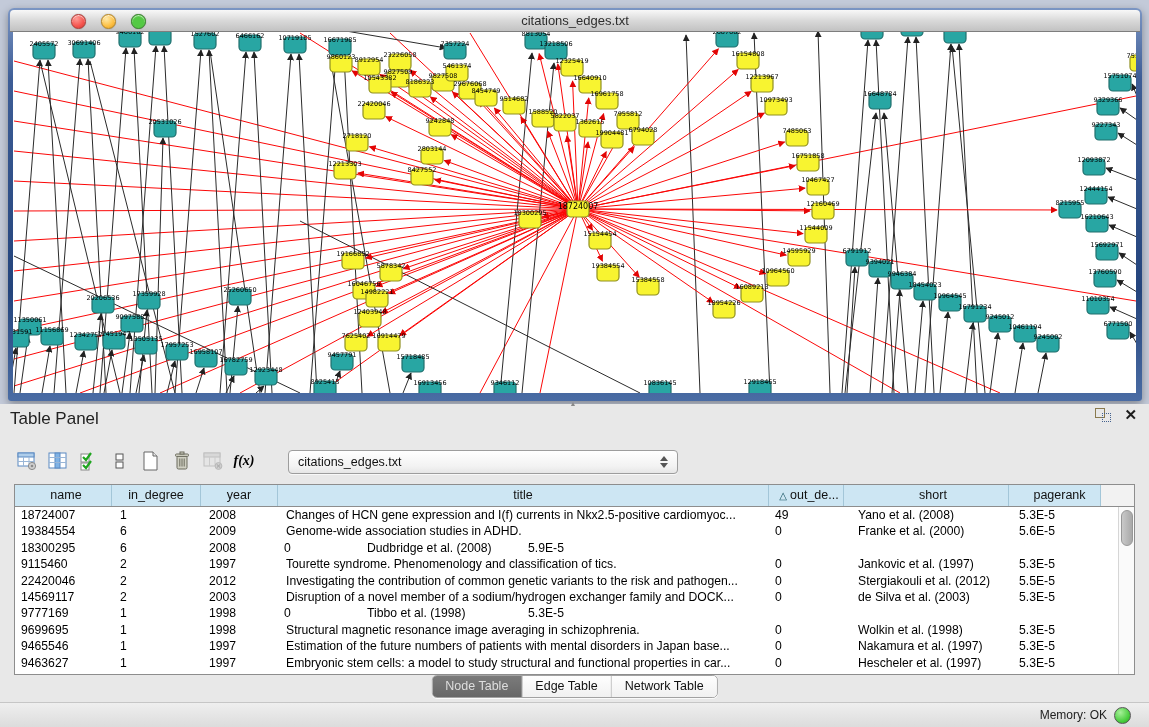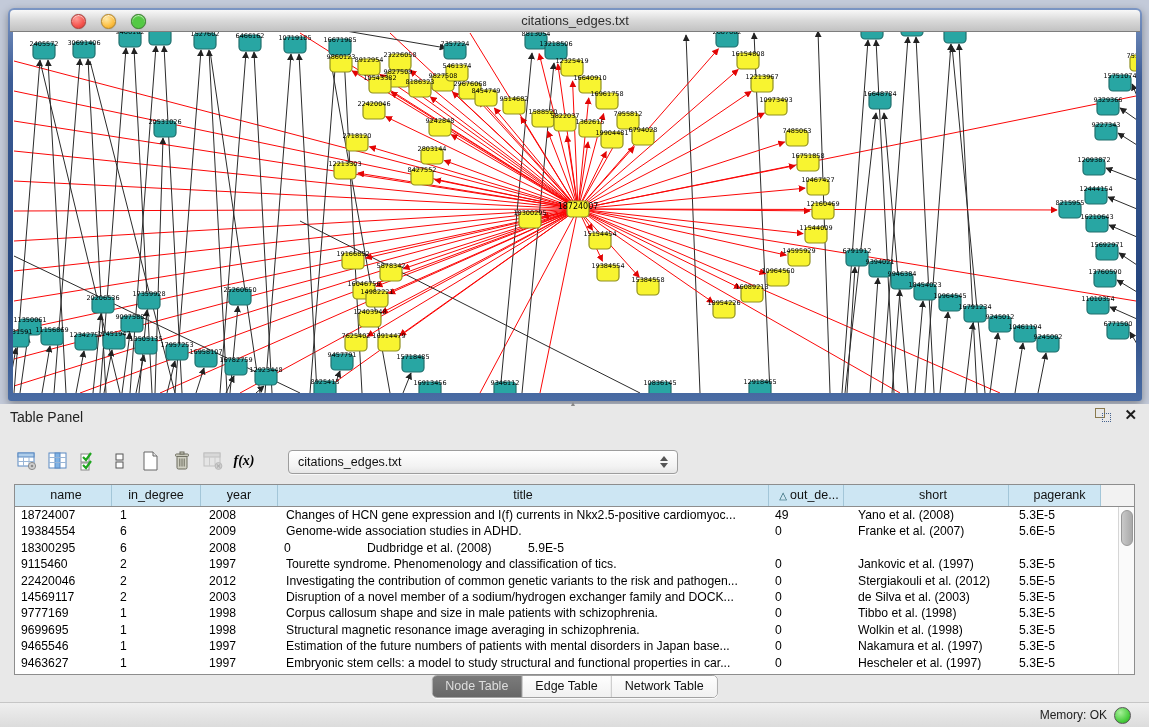--- a/index.html
+++ b/index.html
@@ -25,21 +25,21 @@
   #net{display:block;width:1123px;height:361px;}
   .er{stroke:#fb0707;stroke-width:1;}
   .eb{stroke:#2b2b2b;stroke-width:1;}
   .ny{fill:#f8f430;stroke:#8f8f20;stroke-width:1.2;}
   .nt{fill:#28a6a3;stroke:#206f6d;stroke-width:1.2;}
   .nlab{font-family:"DejaVu Sans",sans-serif;font-size:6.5px;fill:#000;text-anchor:middle;}
   .nlab.hub{font-size:8px;}
   
   #panel{position:absolute;left:0;top:404px;width:1149px;height:323px;background:#e8e8e8;}
   .grip{position:absolute;left:566px;top:-3px;width:14px;height:6px;color:#8a8a8a;font-size:7px;line-height:5px;text-align:center;}
-  .panel-title{position:absolute;left:10px;top:5px;font-size:14px;color:#222;}
+  .panel-title{position:absolute;left:10px;top:5px;font-size:17px;color:#222;}
   #float-btn{position:absolute;right:38px;top:4px;width:16px;height:14px;cursor:pointer;}
   #float-btn .sq1{position:absolute;left:0;top:0;width:8px;height:8px;border:1.4px solid #8a7a4e;background:transparent;}
   #float-btn .sq2{position:absolute;right:0;bottom:0;width:7px;height:7px;border:1.4px dotted #44618e;}
   #close-btn{position:absolute;right:12px;top:2px;font-size:15px;font-weight:bold;color:#1c1c1c;cursor:pointer;line-height:18px;}
   #toolbar{position:absolute;left:16px;top:44px;height:26px;display:flex;align-items:center;}
   .tbi{width:22px;height:22px;margin-right:9px;display:flex;align-items:center;justify-content:center;cursor:pointer;}
   .tbi svg{display:block;}
   .fx{font-family:"Liberation Serif",serif;font-style:italic;font-weight:bold;font-size:14px;color:#000000;margin-right:4px;}
   #combo{position:absolute;left:288px;top:46px;width:388px;height:22px;border:1px solid #9d9d9d;border-radius:4px;
     background:linear-gradient(#ffffff,#f2f2f2 70%,#e6e6e6);display:flex;align-items:center;box-shadow:0 1px 0 rgba(255,255,255,.7);}
@@ -571,21 +571,21 @@
           <div class="tcell c4">49</div>
           <div class="tcell c5">Yano et al. (2008)</div>
           <div class="tcell c6">5.3E-5</div>
         </div>
         <div class="trow">
           <div class="tcell c0">19384554</div>
           <div class="tcell c1">6</div>
           <div class="tcell c2">2009</div>
           <div class="tcell c3">Genome-wide association studies in ADHD.</div>
           <div class="tcell c4">0</div>
-          <div class="tcell c5">Franke et al. (2007)</div>
+          <div class="tcell c5">Franke et al. (2000)</div>
           <div class="tcell c6">5.6E-5</div>
         </div>
         <div class="trow">
           <div class="tcell c0">18300295</div>
           <div class="tcell c1">6</div>
           <div class="tcell c2">2008</div>
           <div class="tcell c4">0</div>
           <div class="tcell c5">Dudbridge et al. (2008)</div>
           <div class="tcell c6">5.9E-5</div>
         </div>
@@ -613,21 +613,20 @@
           <div class="tcell c2">2003</div>
           <div class="tcell c3">Disruption of a novel member of a sodium/hydrogen exchanger family and DOCK...</div>
           <div class="tcell c4">0</div>
           <div class="tcell c5">de Silva et al. (2003)</div>
           <div class="tcell c6">5.3E-5</div>
         </div>
         <div class="trow">
           <div class="tcell c0">9777169</div>
           <div class="tcell c1">1</div>
           <div class="tcell c2">1998</div>
-          <div class="tcell c3">Corpus callosum shape and size in male patients with schizophrenia.</div>
           <div class="tcell c4">0</div>
           <div class="tcell c5">Tibbo et al. (1998)</div>
           <div class="tcell c6">5.3E-5</div>
         </div>
         <div class="trow">
           <div class="tcell c0">9699695</div>
           <div class="tcell c1">1</div>
           <div class="tcell c2">1998</div>
           <div class="tcell c3">Structural magnetic resonance image averaging in schizophrenia.</div>
           <div class="tcell c4">0</div>

